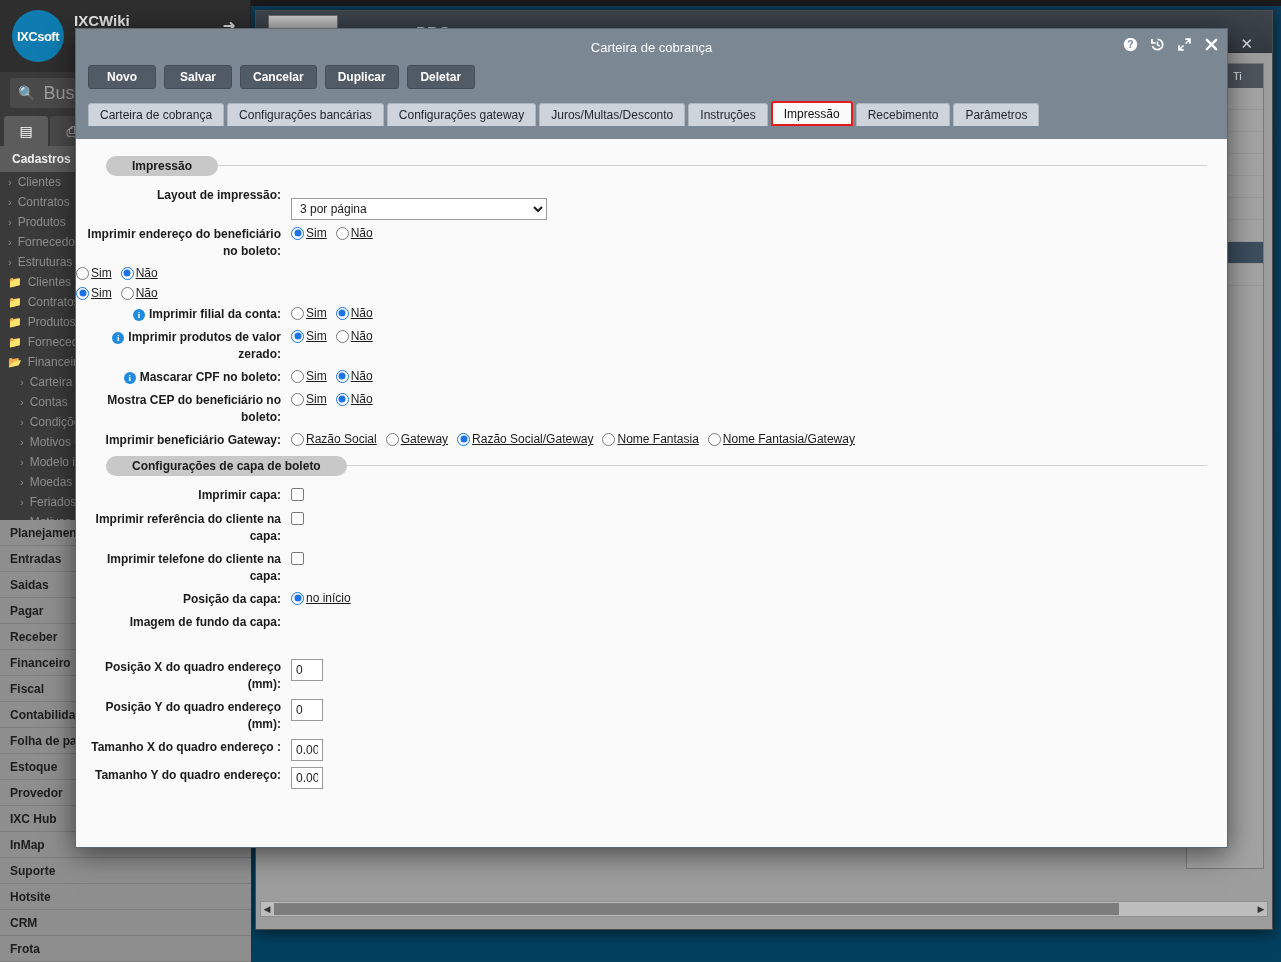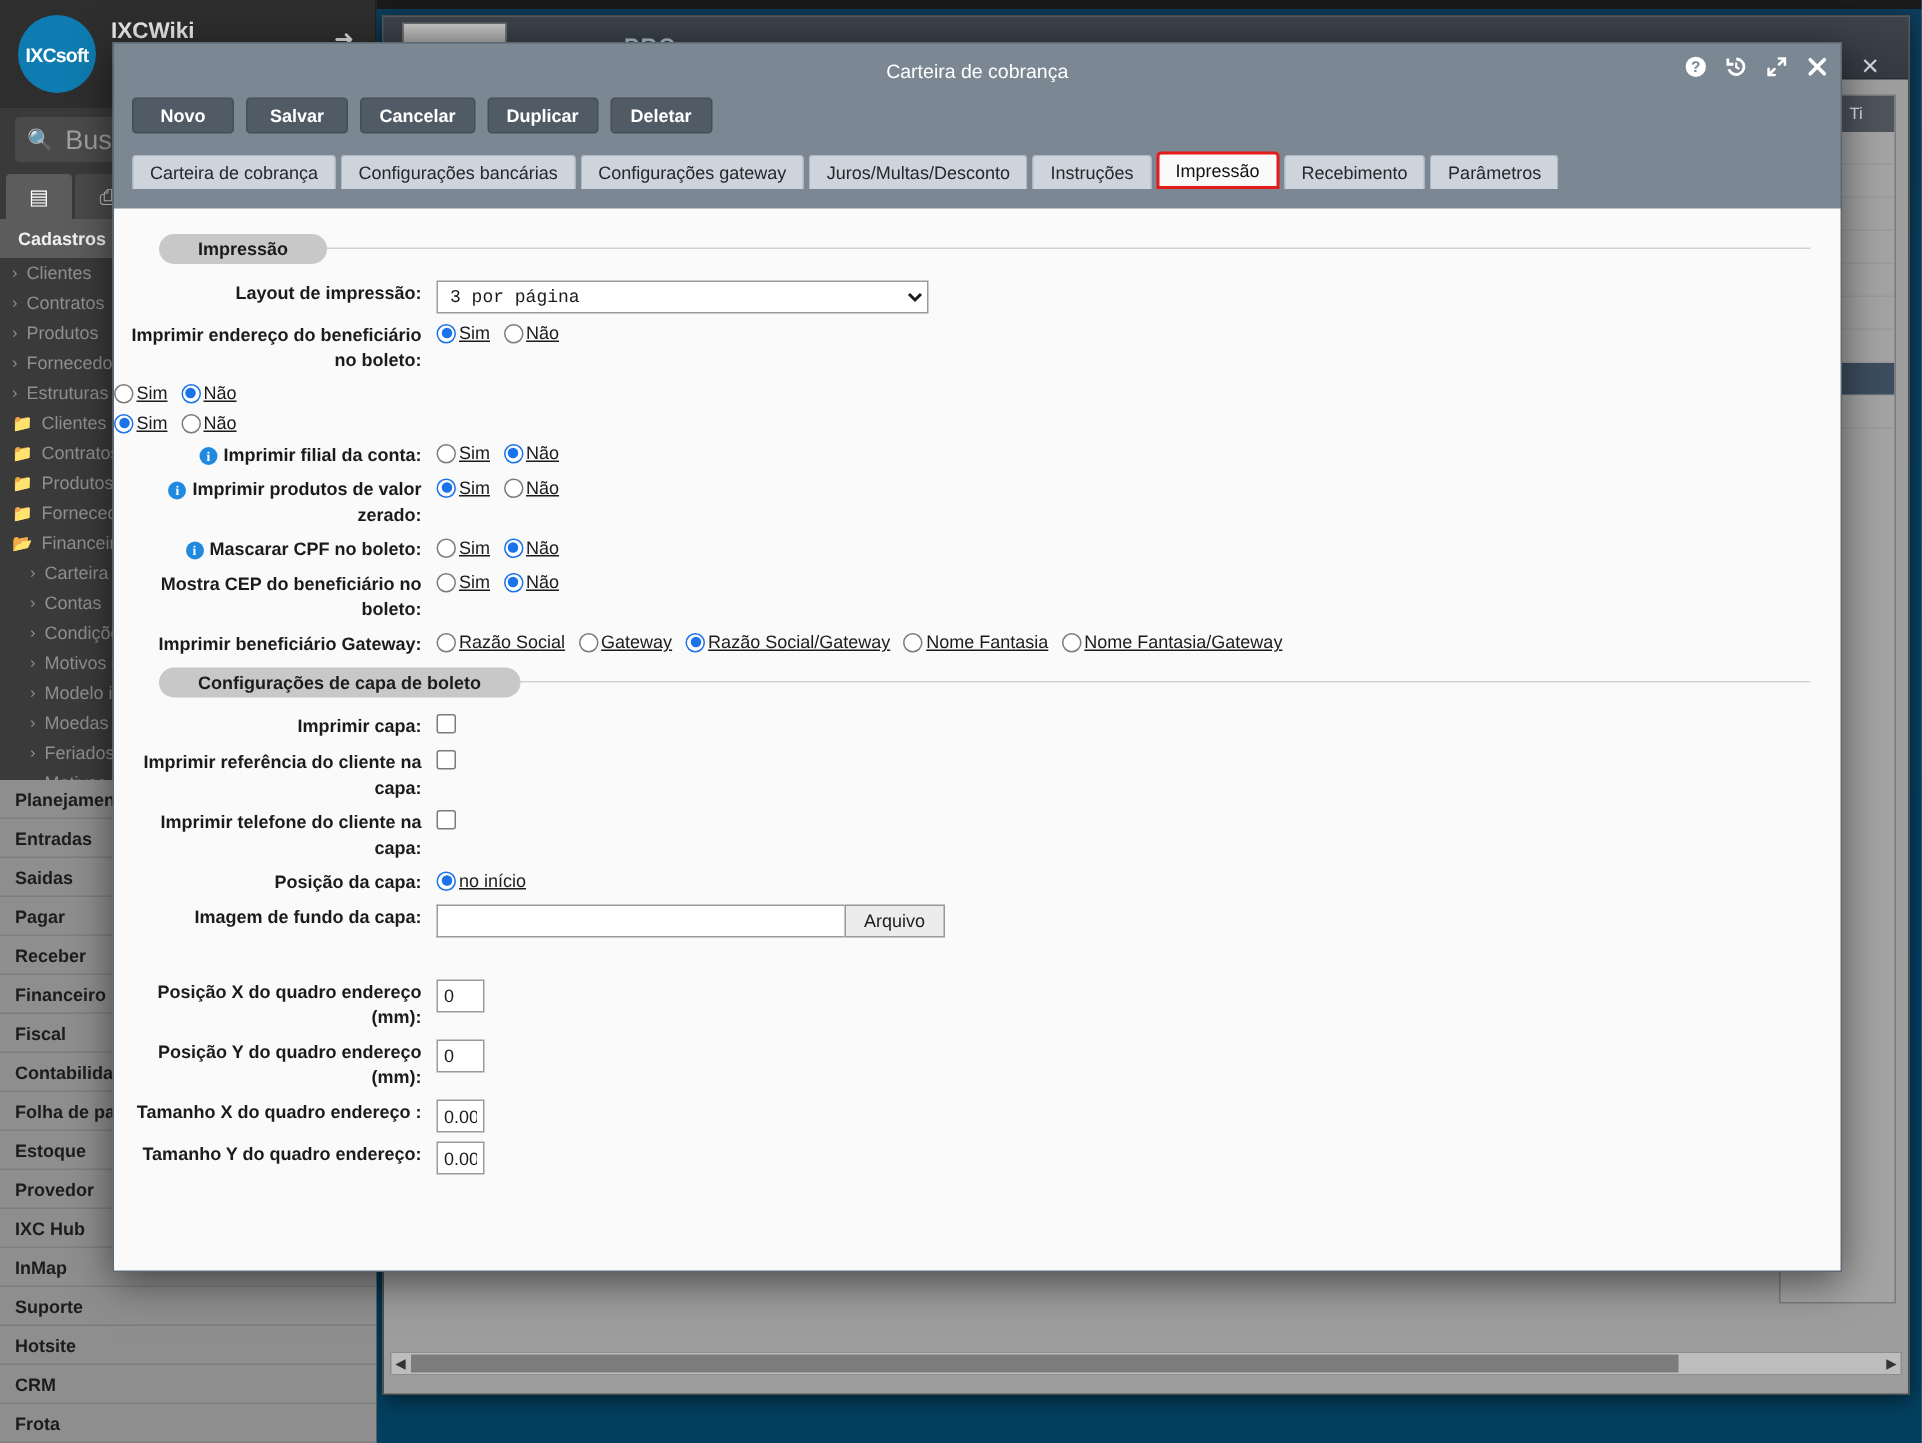--- a/index.html
+++ b/index.html
@@ -252,24 +252,25 @@
     content:""; position:absolute; left:50%; top:50%;
     width:7px; height:7px; border-radius:50%;
     background:#1a73e8; transform:translate(-50%,-50%);
   }
   .cb{
     width:13px; height:13px;
     border:1px solid #7b7b7b; background:#fff; border-radius:2px;
     display:inline-block;
   }
   select.sel{
-    width:328px; height:22px;
+    width:256px; height:22px;
     border:1px solid #9a9a9a; background:#fff;
     font-size:12px; color:#1b1b1b; padding:0 4px;
-    font-family:Liberation Mono, monospace;
+    font-family:Liberation Sans, sans-serif;
+    margin-top:11px;
   }
   input.txt{
     height:22px; border:1px solid #9a9a9a; background:#fff;
     font-size:12px; color:#1b1b1b; padding:0 4px;
     font-family:"Liberation Sans", sans-serif;
   }
   .file-row{ display:flex; align-items:center; }
   .file-row input.txt{ width:272px; border-right:none; }
   .file-btn{
     height:22px; padding:0 12px;
@@ -740,26 +741,20 @@
                 <span class="opt">
                   <span class="rb on"></span>
                   <span>no início</span>
                 </span>
               </div>
           </div>
         </div>
 
         <div class="row">
           <div class="lbl">Imagem de fundo da capa:</div>
-          <div class="ctl">
-            <div class="file-row">
-              <input class="txt" type="text" value="" style="">
-              <div class="file-btn">Arquivo</div>
-            </div>
-          </div>
         </div>
 
         <div class="spacer"></div>
 
         <div id="numeric-rows">
             <div class="row">
               <div class="lbl"><span>Posição X do quadro endereço (mm):</span></div>
               <div class="ctl"><input class="txt" type="text" value="0" style="width: 32px;"></div>
             </div>
             <div class="row">

